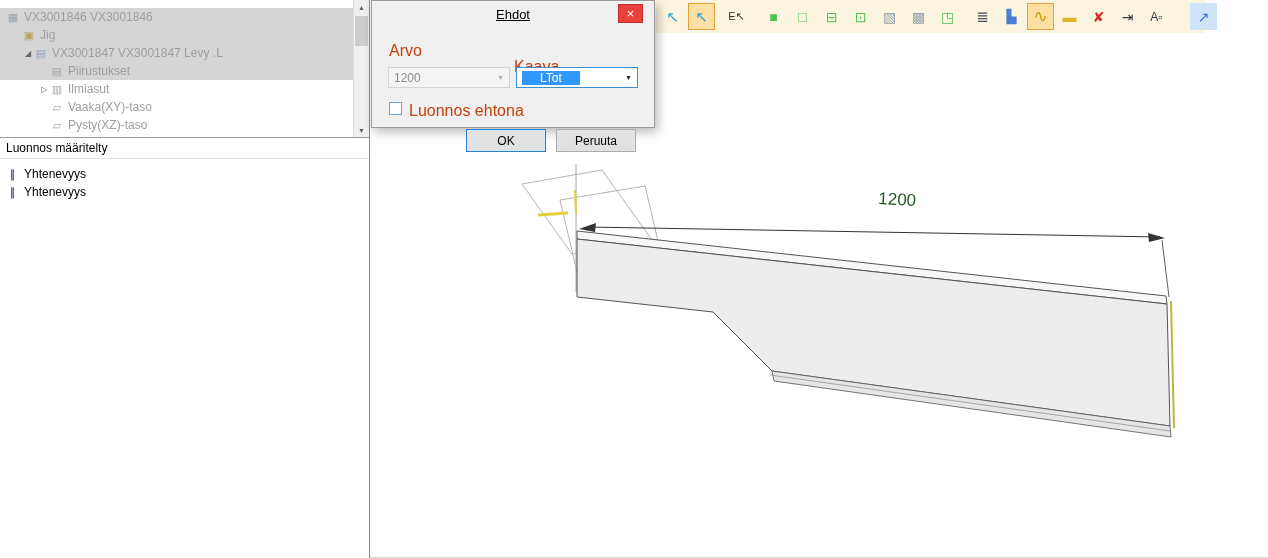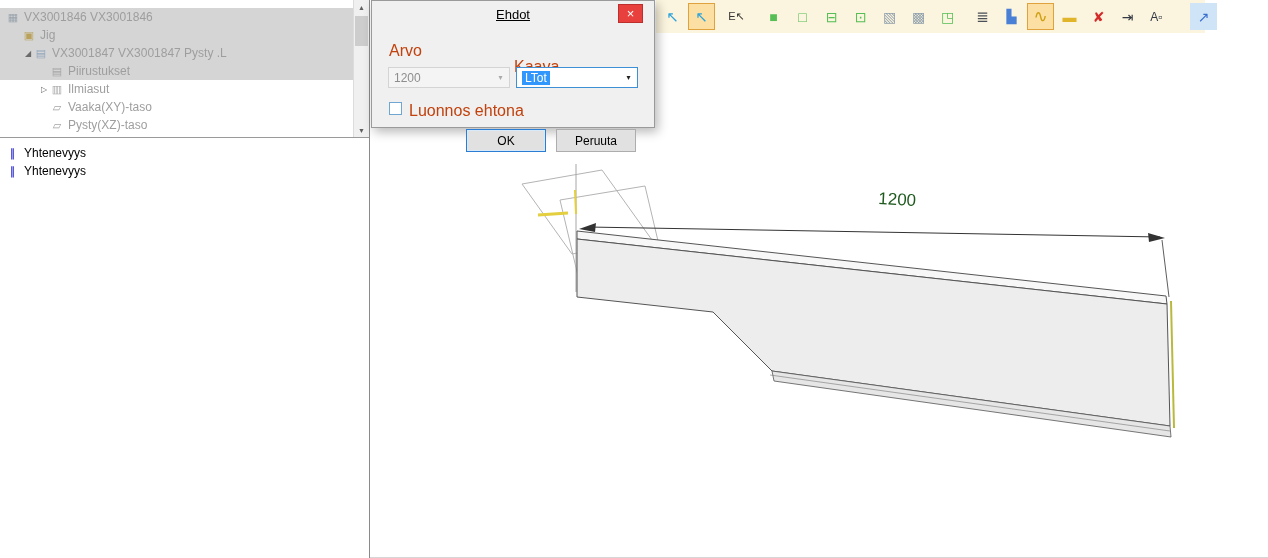--- a/index.html
+++ b/index.html
@@ -76,21 +76,21 @@
     cursor:default;
   }
   .fld-label { position:absolute; font-size:16px; color:#c2410c; }
   .combo { position:absolute; height:21px; width:122px; background:#fff; border:1px solid #8a8a8a; display:flex; align-items:center; font-size:12px; }
   .combo-text { flex:1; padding-left:5px; white-space:nowrap; overflow:hidden; }
   .combo-arrow { width:17px; text-align:center; font-size:8px; color:#444; flex:0 0 17px; }
   .combo.disabled { background:#f4f4f4; border-color:#d4d4d4; }
   .combo.disabled .combo-text { color:#8d8d8d; }
   .combo.disabled .combo-arrow { color:#ababab; }
   .combo.focused { border-color:#3d8fd6; }
-  .sel { background:#3297fd; color:#fff; padding:1px 3px; }
+  .sel { background:#3297fd; color:#fff; padding:1px 18px; }
   .checkbox { position:absolute; width:13px; height:13px; background:#fff; border:1px solid #6fa6d2; }
   .btn {
     position:absolute; width:80px; height:23px; background:#e1e1e1; border:1px solid #adadad;
     font-size:12px; color:#000; display:flex; align-items:center; justify-content:center;
   }
   .btn.default { border-color:#2b7cd3; box-shadow: inset 0 0 0 1px #d8e9f9; }
 </style>
 </head>
 <body>
 
@@ -132,21 +132,21 @@
           <span class="tree-ico" style="color: rgb(154, 164, 173);">▦</span>
           <span>VX3001846 VX3001846</span>
         </div>
         <div class="tree-row" style="padding-left: 22px;">
           <span class="tree-ico" style="color: rgb(185, 163, 92);">▣</span>
           <span>Jig</span>
         </div>
         <div class="tree-row" style="padding-left: 22px;">
           <span class="tree-exp">◢</span>
           <span class="tree-ico" style="color: rgb(147, 167, 189);">▤</span>
-          <span>VX3001847 VX3001847 Pysty .L</span>
+          <span>VX3001847 VX3001847 Levy .L</span>
         </div>
         <div class="tree-row" style="padding-left: 38px;">
           <span class="tree-exp"></span>
           <span class="tree-ico" style="color: rgb(166, 166, 166);">▤</span>
           <span>Piirustukset</span>
         </div>
         <div class="tree-row" style="padding-left: 38px;">
           <span class="tree-exp">▷</span>
           <span class="tree-ico" style="color: rgb(166, 166, 166);">▥</span>
           <span>Ilmiasut</span>
@@ -162,20 +162,23 @@
           <span>Pysty(XZ)-taso</span>
         </div>
       </div>
     <div class="tree-scroll">
       <div class="scroll-btn scroll-up">▲</div>
       <div class="scroll-thumb"></div>
       <div class="scroll-btn scroll-down">▼</div>
     </div>
   </div>
 
+  <div class="section-header">
+    <span>Luonnos määritelty</span>
+  </div>
 
   <div class="constraints">
       <div class="constraint-row">
         <span class="constraint-ico" style="color: rgb(91, 91, 214);">∥</span>
         <span>Yhtenevyys</span>
       </div>
       <div class="constraint-row">
         <span class="constraint-ico" style="color: rgb(91, 91, 214);">∥</span>
         <span>Yhtenevyys</span>
       </div>

